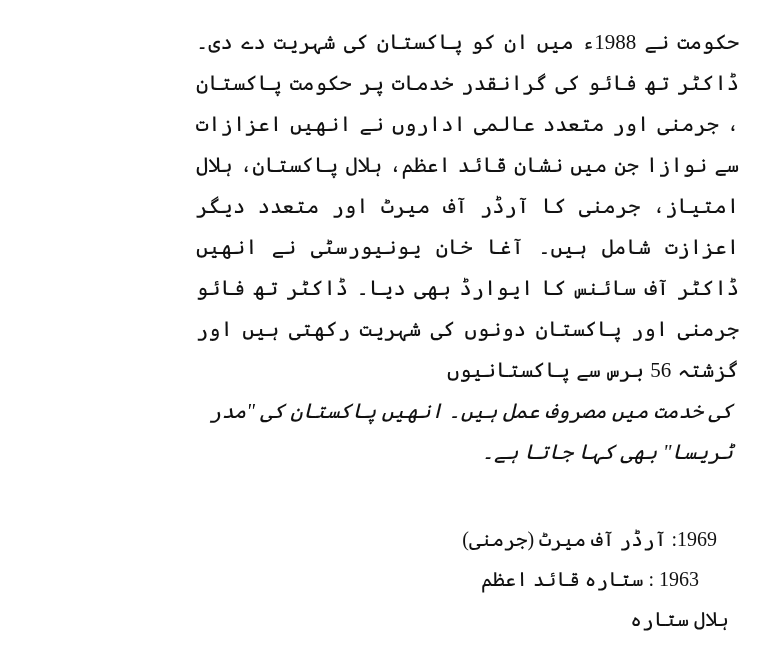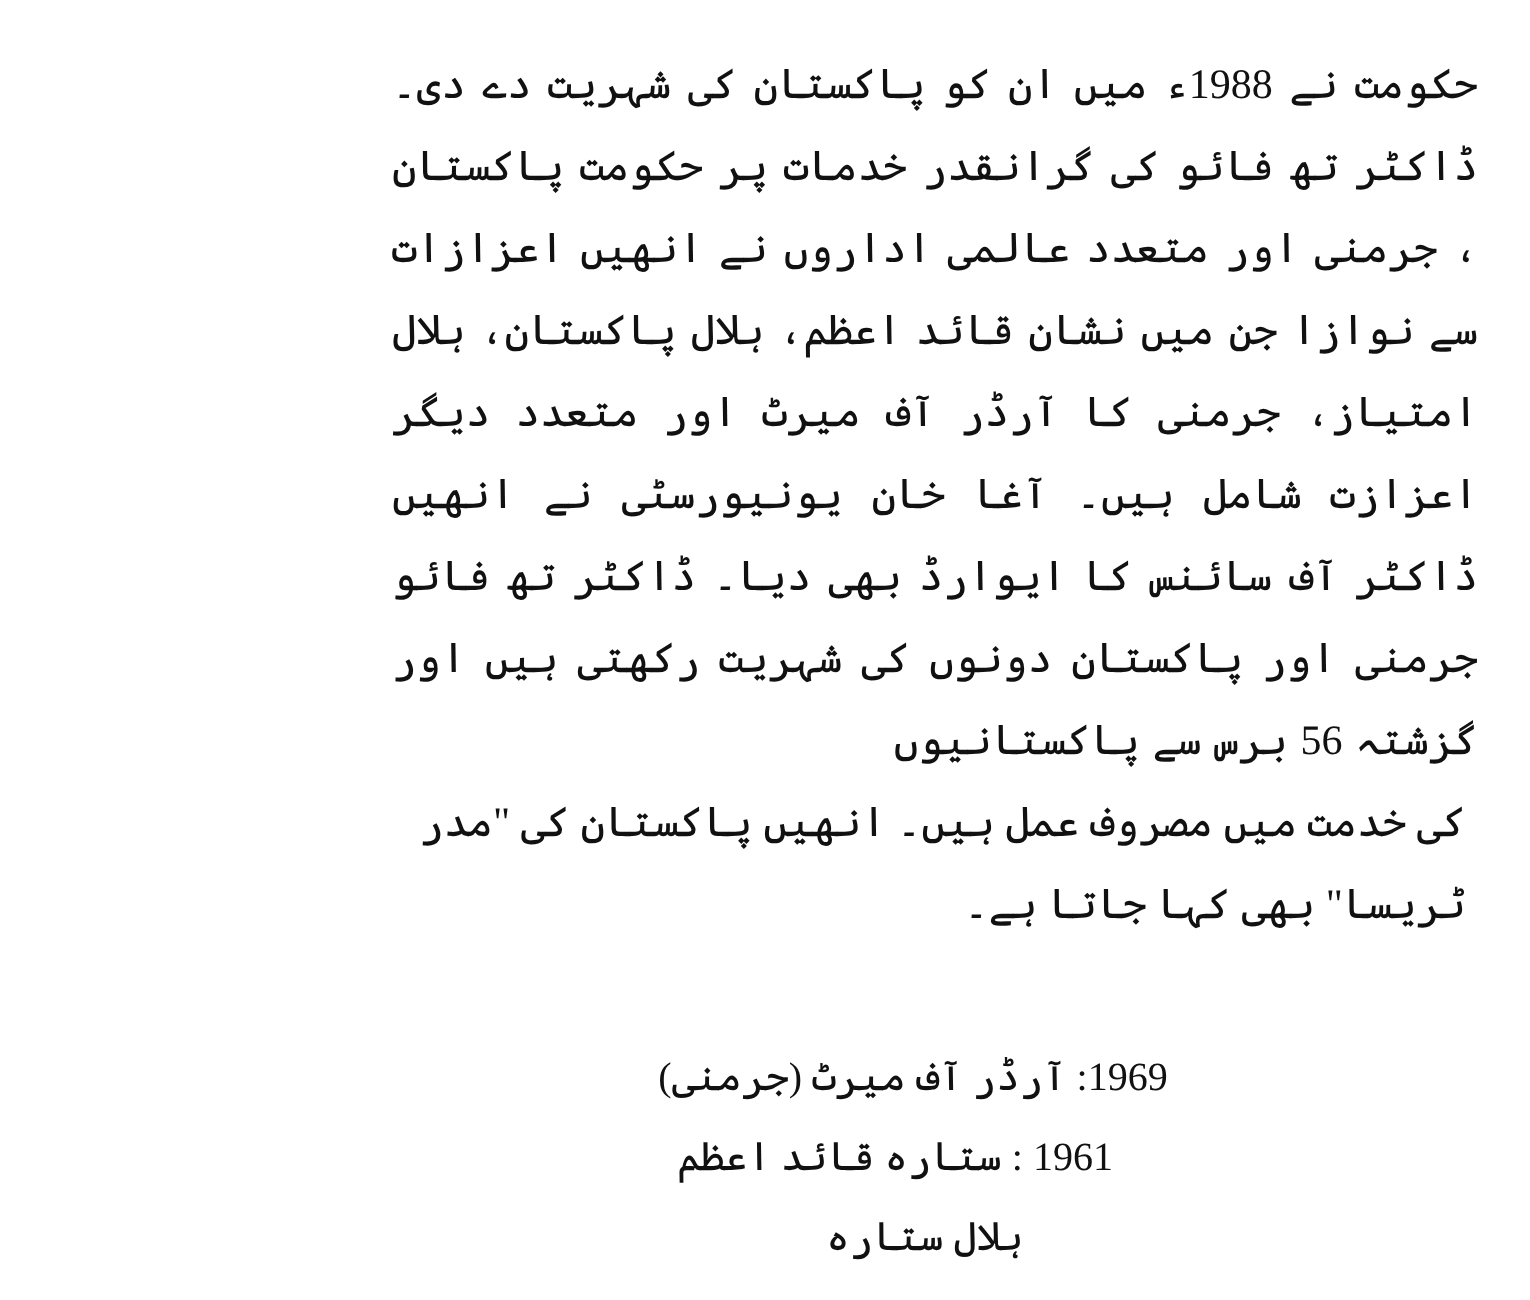--- a/index.html
+++ b/index.html
@@ -40,32 +40,33 @@
   }
 
   
   .para-last {
     direction: rtl;
     text-align: right;
     font-size: 21px;
     line-height: 41px;
     margin: 0;
     padding-right: 6px;
+    font-style: italic;
   }
 
   
   .awards {
     direction: rtl;
     margin-top: 46px;
     font-size: 20px;
     line-height: 36px;
   }
   .award-row {
     display: block;
-    text-align: center;
+    text-align: right;
     white-space: nowrap;
     padding: 2px 0;
   }
 
   
   .nudge-a { padding-right: 22px; }
   .nudge-b { padding-right: 40px; }
   .nudge-c { padding-right: 10px; }
   .nudge-d { padding-left: 18px; }
 </style>
@@ -74,20 +75,20 @@
 
 <div class="page">
 
   <div class="para-block">
     <p>حکومت نے 1988ء میں ان کو پاکستان کی شہریت دے دی۔ ڈاکٹر تھ فائو کی گرانقدر خدمات پر حکومت پاکستان ، جرمنی اور متعدد عالمی اداروں نے انھیں اعزازات سے نوازا جن میں نشان قائد اعظم، ہلال پاکستان، ہلال امتیاز، جرمنی کا آرڈر آف میرٹ اور متعدد دیگر اعزازت شامل ہیں۔ آغا خان یونیورسٹی نے انھیں ڈاکٹر آف سائنس کا ایوارڈ بھی دیا۔ ڈاکٹر تھ فائو جرمنی اور پاکستان دونوں کی شہریت رکھتی ہیں اور گزشتہ 56 برس سے پاکستانیوں</p>
   </div>
   <p class="para-last">کی خدمت میں مصروف عمل ہیں۔ انھیں پاکستان کی "مدر ٹریسا" بھی کہا جاتا ہے۔</p>
 
   <div class="awards">
     <div class="award-row nudge-a">1969: آرڈر آف میرٹ (جرمنی)</div>
-    <div class="award-row nudge-b">1961 : ستارہ قائد اعظم</div>
+    <div class="award-row nudge-b">1963 : ستارہ قائد اعظم</div>
     <div class="award-row nudge-c">ہلال ستارہ</div>
     <div class="award-row nudge-c">ہلال پاکستان</div>
     <div class="award-row nudge-d">پاکستان</div>
 
   </div>
 
 </div>
 
 </body></html>

